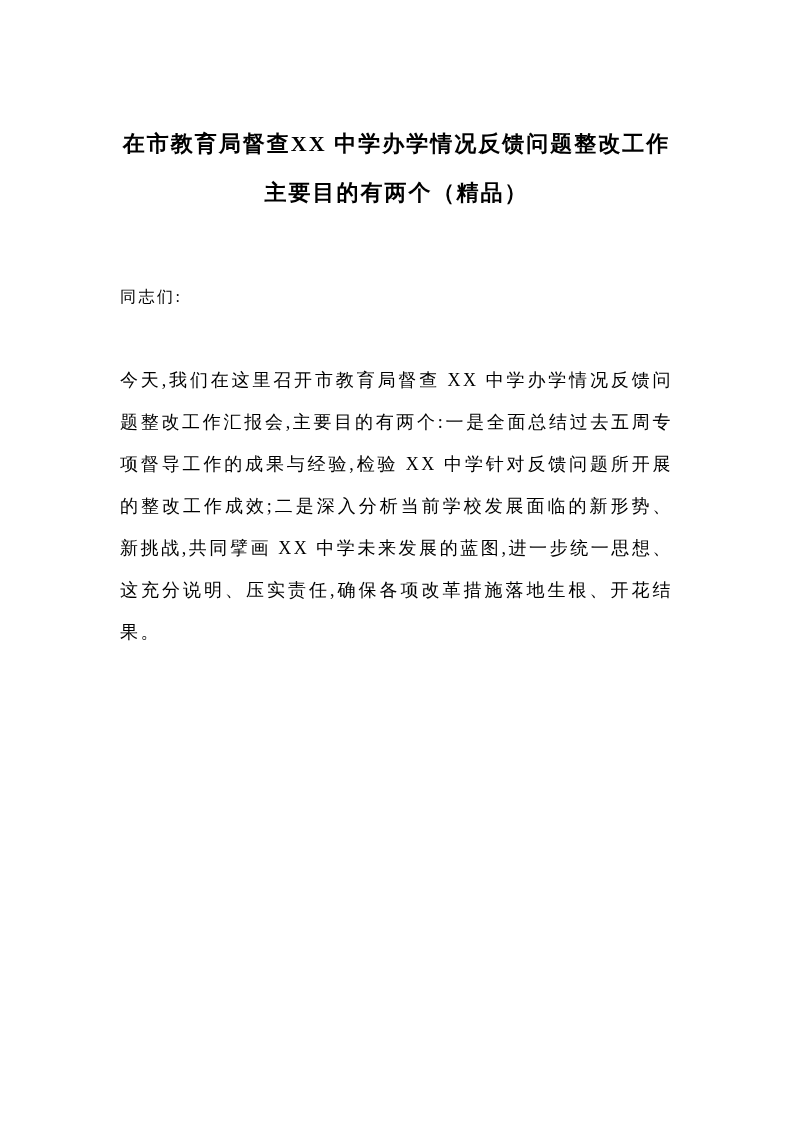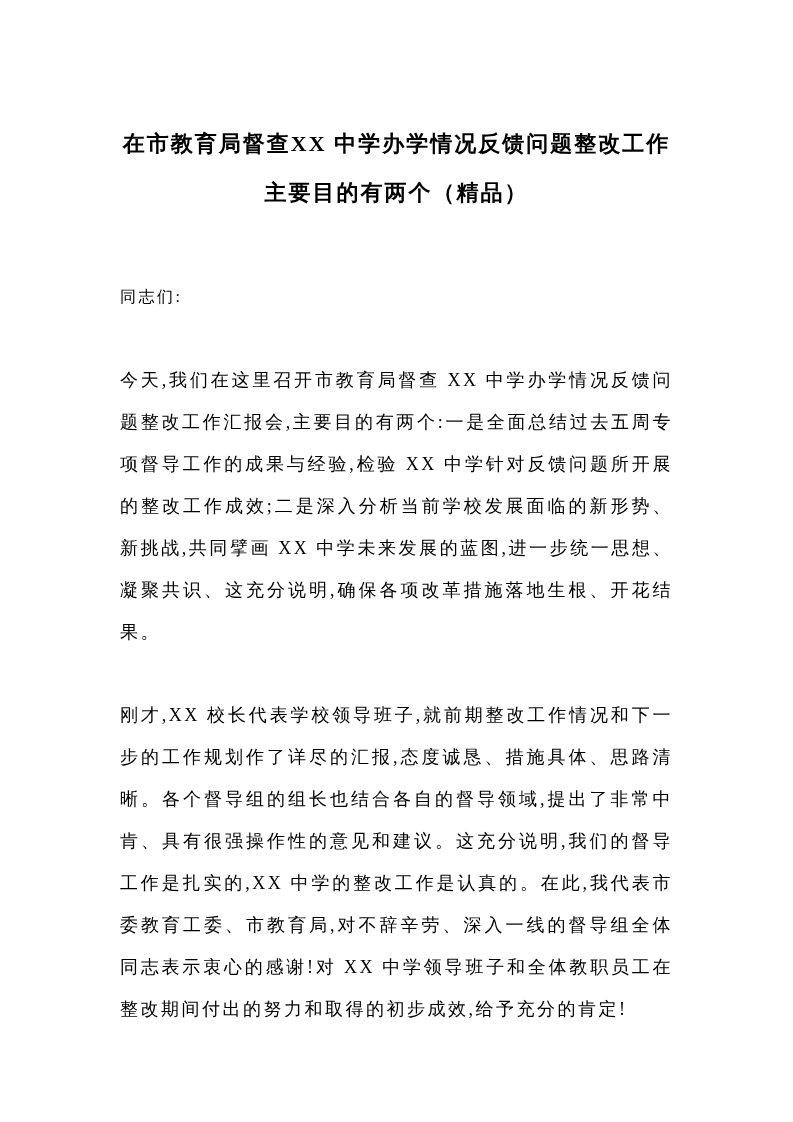--- a/index.html
+++ b/index.html
@@ -49,16 +49,15 @@
 <body>
 
 <div class="page">
   <h1 class="doc-title">
     <span class="title-line">在市教育局督查XX 中学办学情况反馈问题整改工作</span>
     <span class="title-line">主要目的有两个（精品）</span>
   </h1>
 
   <p class="greeting">同志们:</p>
 
-  <p class="para">今天,我们在这里召开市教育局督查 XX 中学办学情况反馈问题整改工作汇报会,主要目的有两个:一是全面总结过去五周专项督导工作的成果与经验,检验 XX 中学针对反馈问题所开展的整改工作成效;二是深入分析当前学校发展面临的新形势、新挑战,共同擘画 XX 中学未来发展的蓝图,进一步统一思想、凝聚共识、这充分说明,确保各项改革措施落地生根、开花结果。</p>
+  <p class="para">今天,我们在这里召开市教育局督查 XX 中学办学情况反馈问题整改工作汇报会,主要目的有两个:一是全面总结过去五周专项督导工作的成果与经验,检验 XX 中学针对反馈问题所开展的整改工作成效;二是深入分析当前学校发展面临的新形势、新挑战,共同擘画 XX 中学未来发展的蓝图,进一步统一思想、这充分说明、压实责任,确保各项改革措施落地生根、开花结果。</p>
 
-  <p class="para">刚才,XX 校长代表学校领导班子,就前期整改工作情况和下一步的工作规划作了详尽的汇报,态度诚恳、措施具体、思路清晰。各个督导组的组长也结合各自的督导领域,提出了非常中肯、具有很强操作性的意见和建议。这充分说明,我们的督导工作是扎实的,XX 中学的整改工作是认真的。在此,我代表市委教育工委、市教育局,对不辞辛劳、深入一线的督导组全体同志表示衷心的感谢!对 XX 中学领导班子和全体教职员工在整改期间付出的努力和取得的初步成效,给予充分的肯定!</p>
 </div>
 
 </body></html>

